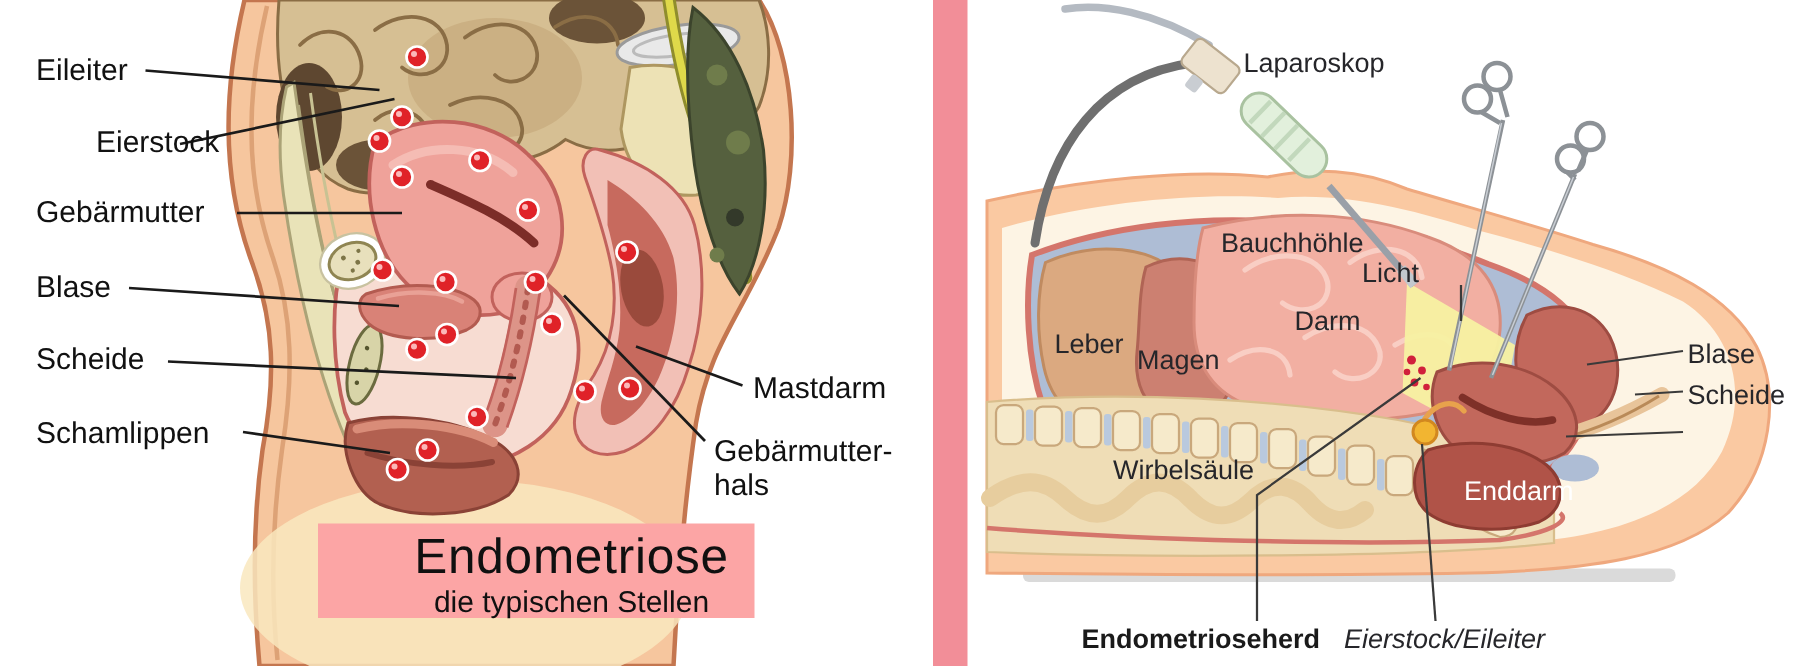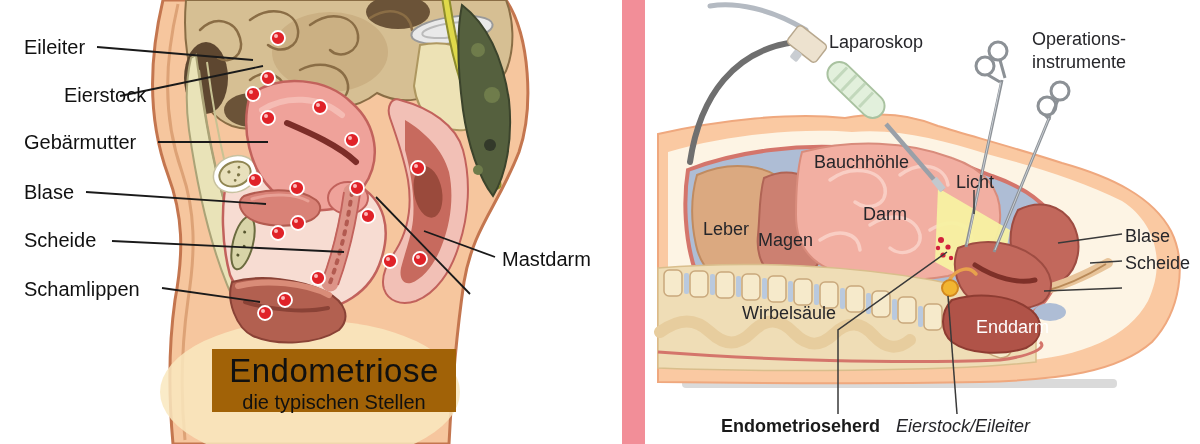--- a/index.html
+++ b/index.html
@@ -4,22 +4,22 @@
 <style>
   html,body{margin:0;padding:0;background:#ffffff;}
   .stage{position:relative;width:1200px;height:444px;background:#ffffff;overflow:hidden;
          font-family:"Liberation Sans","DejaVu Sans",sans-serif;}
   .panel{position:absolute;top:0;height:444px;}
   .lbl{position:absolute;color:#111111;font-size:20px;line-height:1.15;white-space:pre-line;}
   .lbl-r{position:absolute;color:#26262a;font-size:18px;line-height:1.28;white-space:pre-line;}
   .lbl-white{color:#ffffff;}
   .lbl-bold{font-weight:bold;color:#1a1a1a;}
   .divider{position:absolute;left:622px;top:0;width:23px;height:444px;background:#F28E98;}
-  .titlebox{position:absolute;left:212px;top:349px;width:244px;height:63px;background:#a16207;
-            text-align:center;}
+  .titlebox{position:absolute;left:212px;top:349px;width:244px;height:63px;background:#fca5a5;
+            text-align:center;padding-left:47px;}
   .titlebox .t1{font-size:33px;color:#101010;margin-top:3px;letter-spacing:0.5px;}
   .titlebox .t2{font-size:20px;color:#101010;margin-top:1px;}
   svg{position:absolute;top:0;left:0;display:block;}
 </style>
 </head>
 <body>
 
 <div class="stage">
 
   <div class="panel" style="left:0;width:620px;">
@@ -169,20 +169,22 @@
       </g>
     </svg>
 
     <div class="lbl" style="left:24px;top:36px;">Eileiter</div>
     <div class="lbl" style="left:24px;top:84px;margin-left:40px;">Eierstock</div>
     <div class="lbl" style="left:24px;top:131px;">Gebärmutter</div>
     <div class="lbl" style="left:24px;top:181px;">Blase</div>
     <div class="lbl" style="left:24px;top:229px;">Scheide</div>
     <div class="lbl" style="left:24px;top:278px;">Schamlippen</div>
     <div class="lbl" style="left:502px;top:248px;">Mastdarm</div>
+    <div class="lbl" style="left:476px;top:290px;">Gebärmutter-
+hals</div>
 
     <div class="titlebox">
       <div class="t1">Endometriose</div>
       <div class="t2">die typischen Stellen</div>
     </div>
   </div>
 
   <div class="divider"></div>
 
   <div class="panel" style="left:0;width:1200px;">
@@ -296,24 +298,22 @@
         <path d="M974,190 L974,214"></path>
         <path d="M1122,234 L1058,243"></path>
         <path d="M1122,261 L1090,263"></path>
         <path d="M1122,288 L1044,291"></path>
         <path d="M838,414 L838,330 L947,252"></path>
         <path d="M957,414 L948,296"></path>
       </g>
     </svg>
 
     <div class="lbl-r" style="left:829px;top:31px;">Laparoskop</div>
-    <div class="lbl-r" style="left:1032px;top:28px;">Operations-
-instrumente</div>
     <div class="lbl-r" style="left:814px;top:151px;">Bauchhöhle</div>
-    <div class="lbl-r" style="left:956px;top:171px;">Licht</div>
+    <div class="lbl-r" style="left:908px;top:171px;">Licht</div>
     <div class="lbl-r" style="left:863px;top:203px;">Darm</div>
     <div class="lbl-r" style="left:703px;top:218px;">Leber</div>
     <div class="lbl-r" style="left:758px;top:229px;">Magen</div>
     <div class="lbl-r" style="left:742px;top:302px;">Wirbelsäule</div>
     <div class="lbl-r" style="left:1125px;top:225px;">Blase</div>
     <div class="lbl-r" style="left:1125px;top:252px;">Scheide</div>
     <div class="lbl-r lbl-white" style="left:976px;top:316px;">Enddarm</div>
     <div class="lbl-r lbl-bold" style="left:721px;top:415px;">Endometrioseherd</div>
     <div class="lbl-r" style="left:896px;top:415px;font-style:italic;">Eierstock/Eileiter</div>
   </div>

